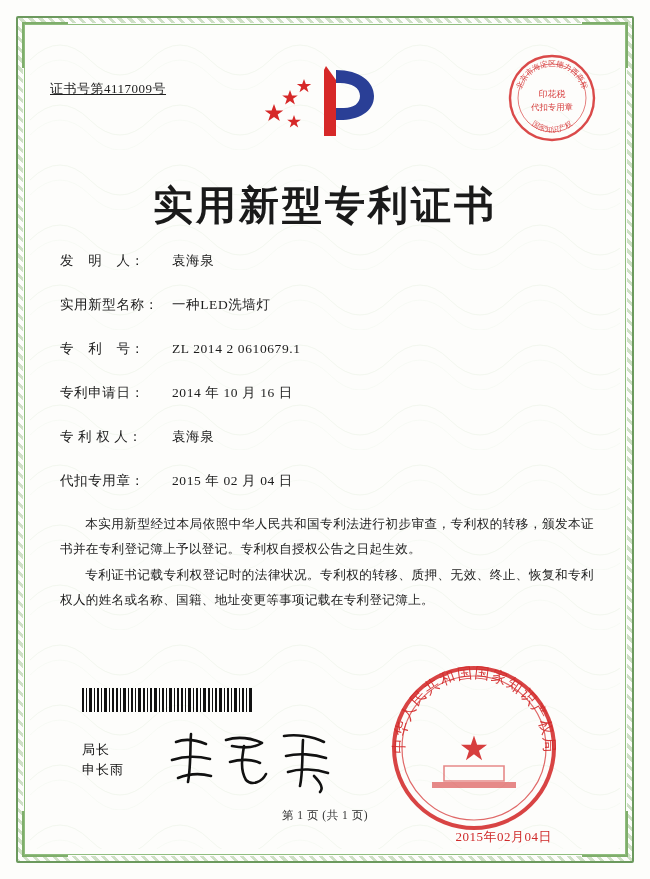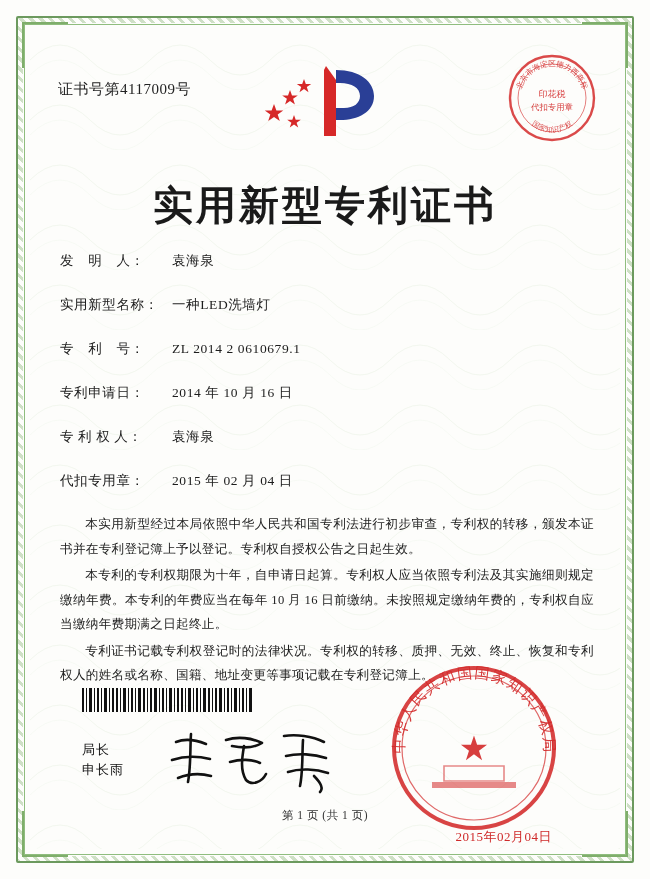--- a/index.html
+++ b/index.html
@@ -76,25 +76,26 @@
   .content {
     position: absolute;
     left: 46px;
     top: 40px;
     right: 46px;
     bottom: 40px;
   }
 
   .cert-no {
     position: absolute;
-    left: 12px;
+    left: 4px;
     top: 40px;
-    font-size: 15px;
+    font-size: 13px;
     color: #222;
     letter-spacing: .5px;
+    text-decoration: underline;
   }
 
   .emblem {
     position: absolute;
     left: 218px;
     top: 22px;
     width: 130px;
     height: 78px;
   }
 
@@ -282,21 +283,20 @@
       <div class="field">
         <span class="label">专 利 权 人：</span><span class="value">袁海泉</span>
       </div>
       <div class="field">
         <span class="label">代扣专用章：</span><span class="value">2015 年 02 月 04 日</span>
       </div>
     </div>
 
     <div class="paragraphs">
       <p>本实用新型经过本局依照中华人民共和国专利法进行初步审查，专利权的转移，颁发本证书并在专利登记簿上予以登记。专利权自授权公告之日起生效。</p>
-      <p>本专利的专利权期限为十年，自申请日起算。专利权人应当依照专利法及其实施细则规定缴纳年费。本专利的年费应当在每年 10 月 16 日前缴纳。未按照规定缴纳年费的，专利权自应当缴纳年费期满之日起终止。</p>
       <p>专利证书记载专利权登记时的法律状况。专利权的转移、质押、无效、终止、恢复和专利权人的姓名或名称、国籍、地址变更等事项记载在专利登记簿上。</p>
     </div>
 
     <svg class="barcode" viewBox="0 0 172 24" preserveAspectRatio="none">
       <g fill="#111">
         <rect x="0" y="0" width="2" height="24"></rect>
           <rect x="4" y="0" width="1" height="24"></rect>
         <rect x="7" y="0" width="3" height="24"></rect>
           <rect x="12" y="0" width="1" height="24"></rect>
         <rect x="15" y="0" width="2" height="24"></rect>

